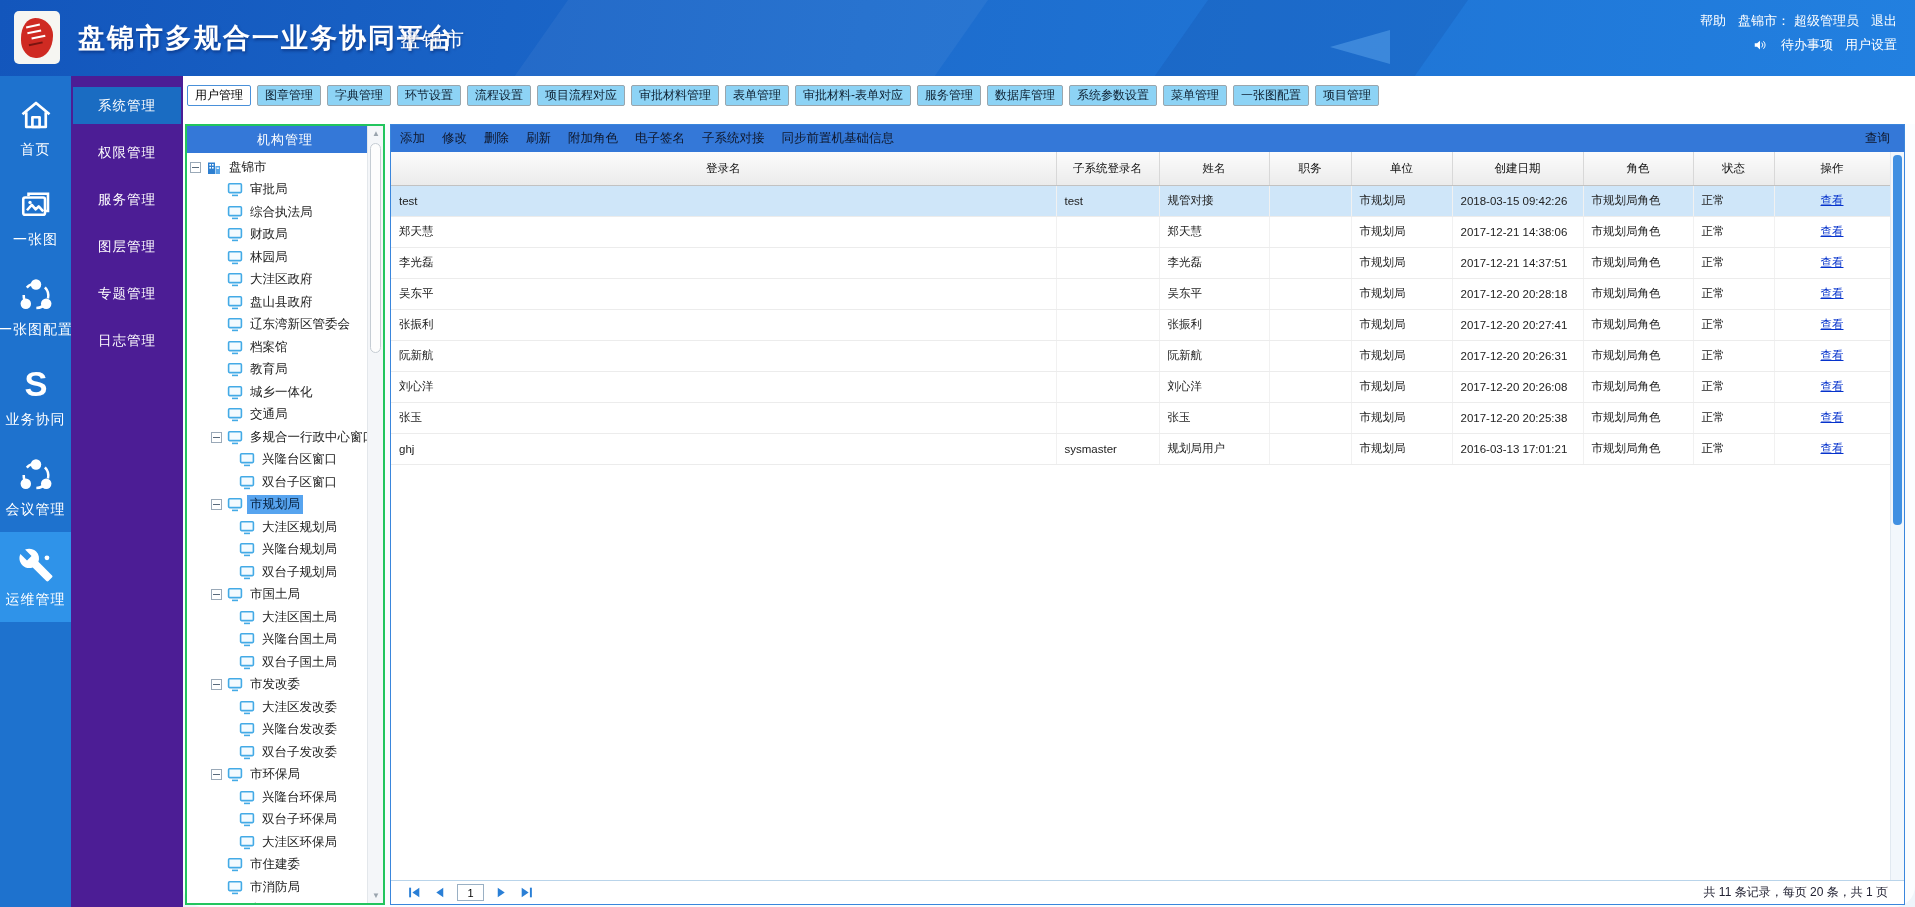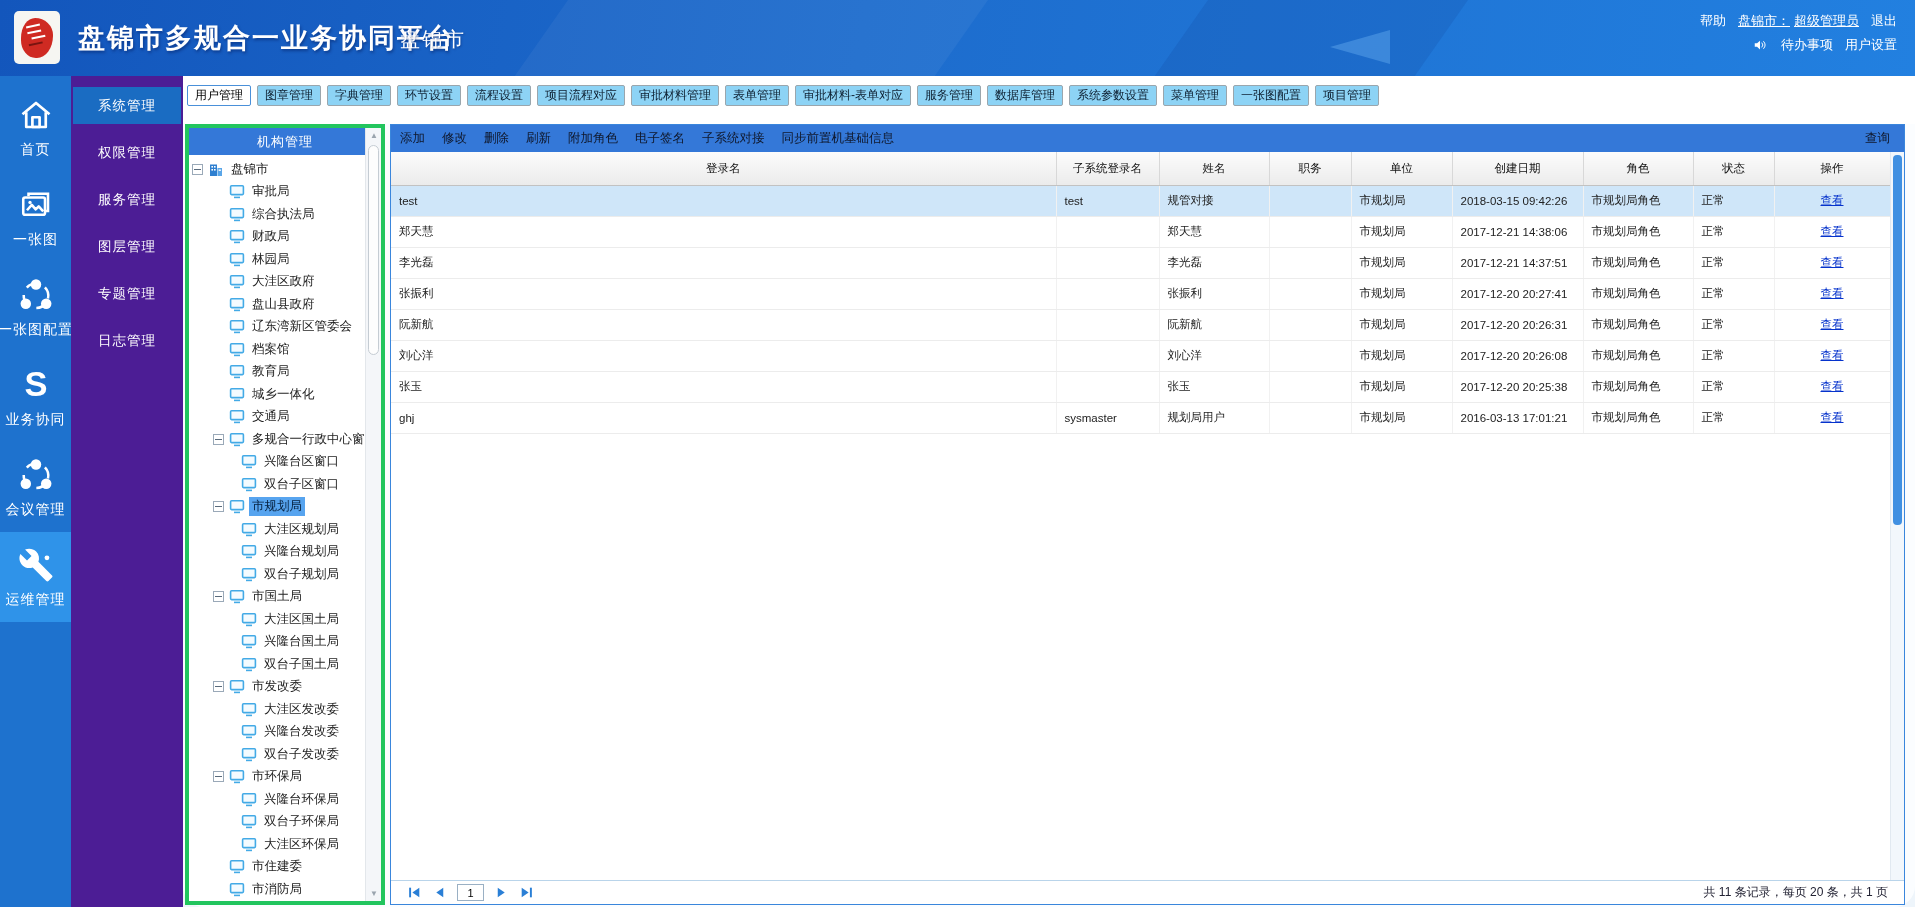--- a/index.html
+++ b/index.html
@@ -22,21 +22,21 @@
     border-radius:46% 58% 52% 48% / 52% 44% 58% 46%; position:relative; }
   .seal::before { content:""; position:absolute; left:5px; top:7px; width:14px; height:2px;
     background:#fff; box-shadow:0 6px 0 #fff, 3px 12px 0 #fff, -1px 18px 0 #7a1410; transform:rotate(-12deg); }
   .app-title { position:absolute; left:78px; top:20px; font-size:27px; font-weight:bold; color:#fff;
     letter-spacing:2px; text-shadow:1px 2px 3px rgba(0,20,80,.45); white-space:nowrap;font-family:Liberation Serif, serif; }
   .app-subtitle { position:absolute; left:400px; top:26px; font-size:20px; color:#fff;
     letter-spacing:2px; text-shadow:1px 1px 2px rgba(0,20,80,.35); white-space:nowrap; }
   .hdr-right { position:absolute; right:18px; top:9px; text-align:right; color:#fff; font-size:13px; }
   .hdr-right .row { height:24px; line-height:24px; display:flex; justify-content:flex-end;
     align-items:center; gap:12px; white-space:nowrap; }
-  .hdr-right .grp { display:flex; gap:4px;text-decoration:underline; }
+  .hdr-right .grp { display:flex; gap:4px; }
   .hdr-link { cursor:pointer; }
   .spk { display:inline-flex; width:16px; height:14px; }
 
   
   .iconbar { position:absolute; left:0; top:76px; width:77px; bottom:0; background:#1e72ce; padding-top:6px; }
   .nav-item { width:71px; height:90px; display:flex; flex-direction:column; align-items:center;
     justify-content:center; gap:7px; cursor:pointer; color:#fff; }
   .nav-item.active { background:#2f93e9; }
   .nav-ico { width:38px; height:38px; display:flex; align-items:center; justify-content:center; }
   .nav-ico svg { width:36px; height:36px; }
@@ -56,21 +56,21 @@
     font-size:12px; color:#0d1f30; background:#8dd3f5; border:1px solid #9aa6ad; border-radius:2px;
     cursor:pointer; vertical-align:top; }
   .tab.active { background:#fff; border-color:#4a90d9; color:#000; }
 
   .main { position:absolute; left:0; top:48px; right:0; bottom:0; }
   .panel-hd { height:27px; line-height:27px; background:#3478d8; color:#fff; font-size:13px;
     text-align:center; letter-spacing:1px; }
 
   
   .tree-panel { position:absolute; left:2px; top:0; width:200px; bottom:2px;
-    border:4px solid #22c55e; background:#fff; }
+    border:2px solid #22c55e; background:#fff; }
   .tree-body { position:absolute; left:0; top:27px; right:0; bottom:0; overflow:hidden; padding-top:3px; }
   .tnode { display:flex; align-items:center; height:22.5px; cursor:pointer; white-space:nowrap; }
   .texp { width:11px; height:11px; border:1px solid #9aa9b8; background:
       linear-gradient(#5a6b7c,#5a6b7c) center / 7px 1px no-repeat, #fff;
     margin-right:5px; flex:none; cursor:pointer; }
   .texp.hide { visibility:hidden; }
   .tico { display:inline-flex; margin-right:4px; flex:none; }
   .tico svg { width:16px; height:15px; }
   .tlabel { font-size:12.5px; color:#222; padding:1px 3px; }
   .tnode.sel .tlabel { background:#57a4ef; color:#06213f; }
@@ -631,20 +631,31 @@
                   <td></td>
                   <td>李光磊</td>
                   <td></td>
                   <td>市规划局</td>
                   <td>2017-12-21 14:37:51</td>
                   <td>市规划局角色</td>
                   <td>正常</td>
                   <td class="c-op"><a class="view">查看</a></td>
                 </tr>
                 <tr class="">
+                  <td>吴东平</td>
+                  <td></td>
+                  <td>吴东平</td>
+                  <td></td>
+                  <td>市规划局</td>
+                  <td>2017-12-20 20:28:18</td>
+                  <td>市规划局角色</td>
+                  <td>正常</td>
+                  <td class="c-op"><a class="view">查看</a></td>
+                </tr>
+                <tr class="">
                   <td>张振利</td>
                   <td></td>
                   <td>张振利</td>
                   <td></td>
                   <td>市规划局</td>
                   <td>2017-12-20 20:27:41</td>
                   <td>市规划局角色</td>
                   <td>正常</td>
                   <td class="c-op"><a class="view">查看</a></td>
                 </tr>

